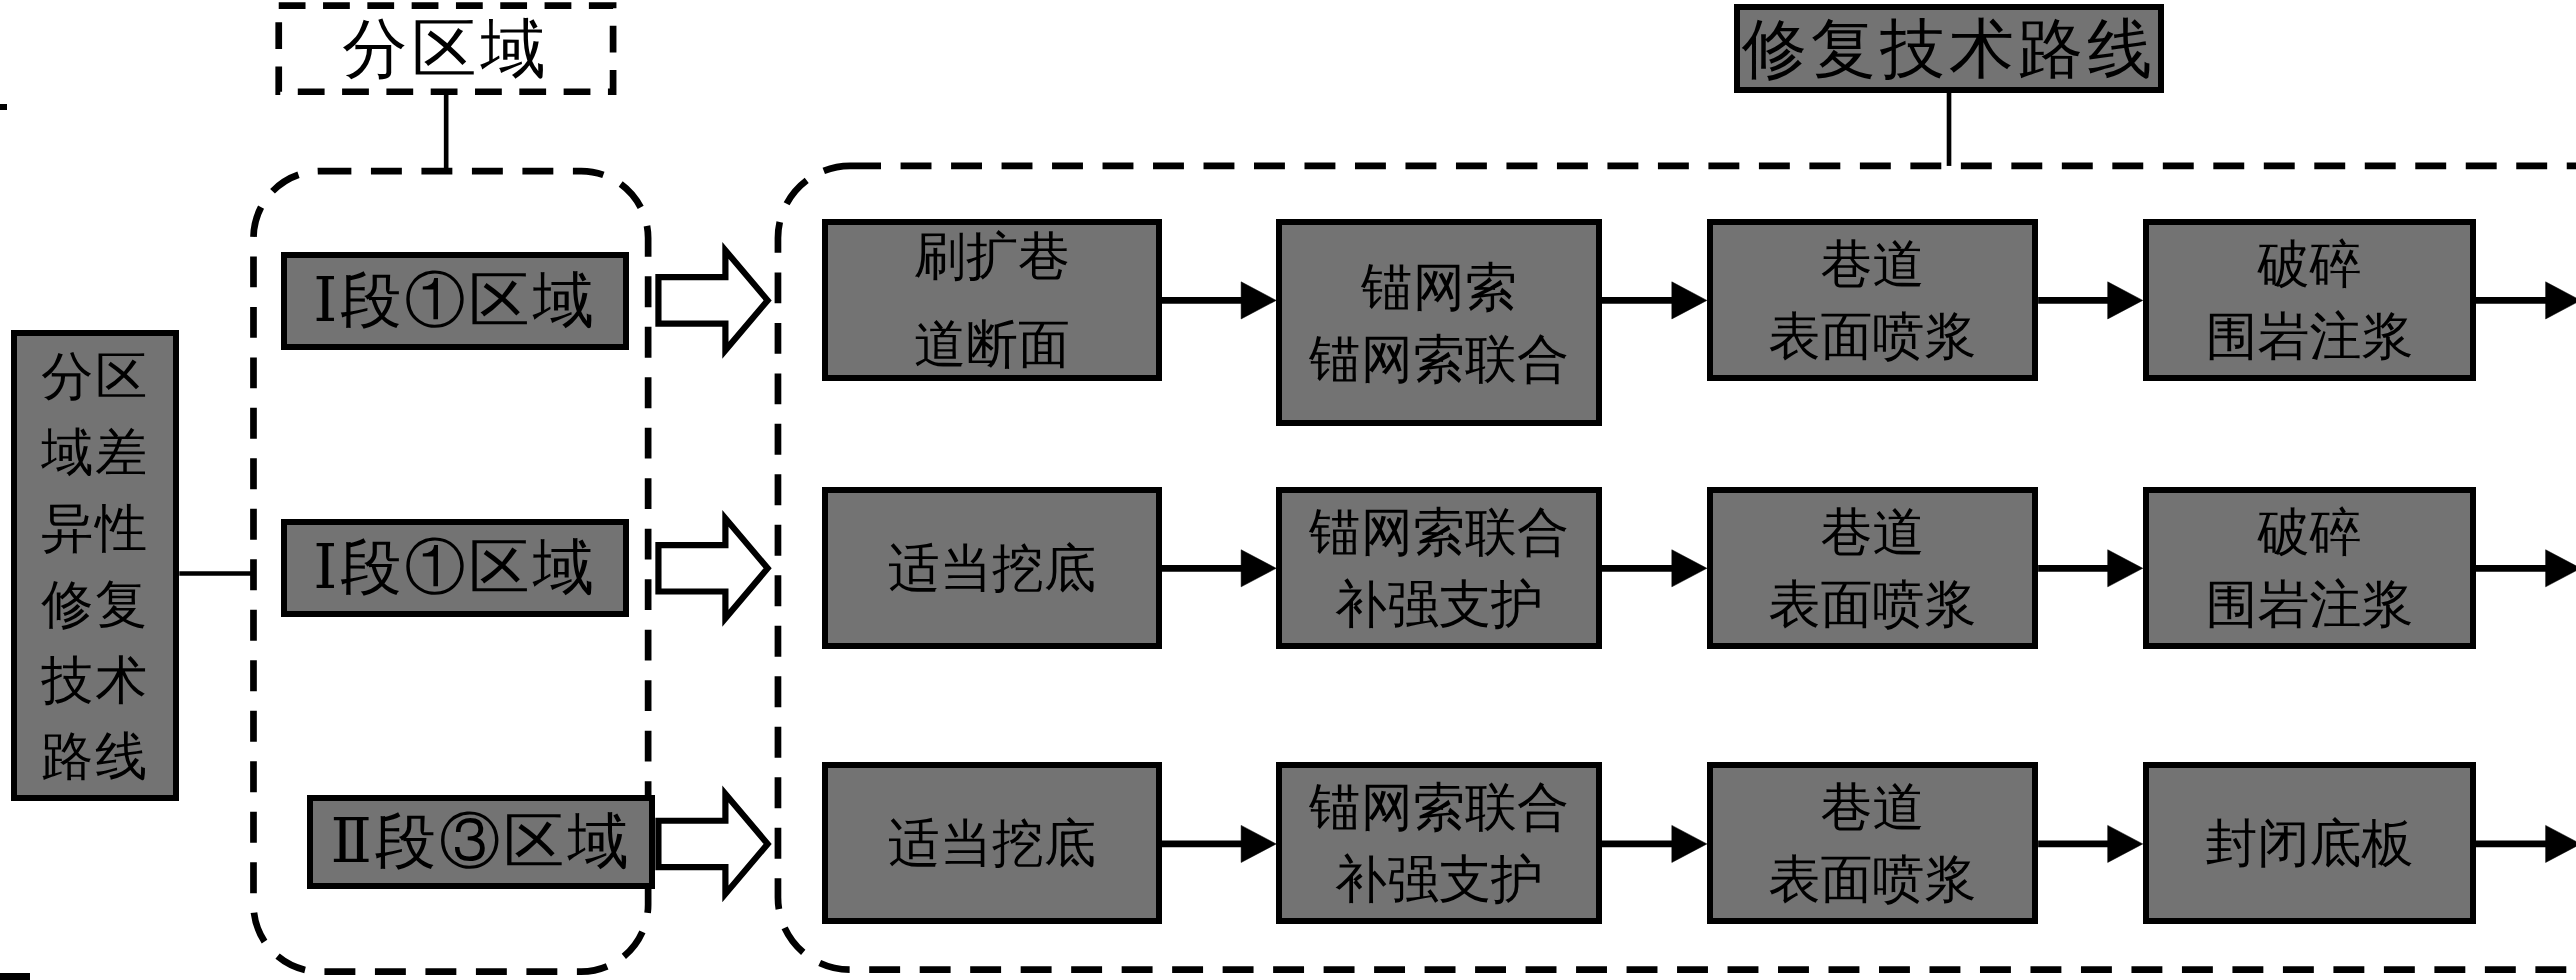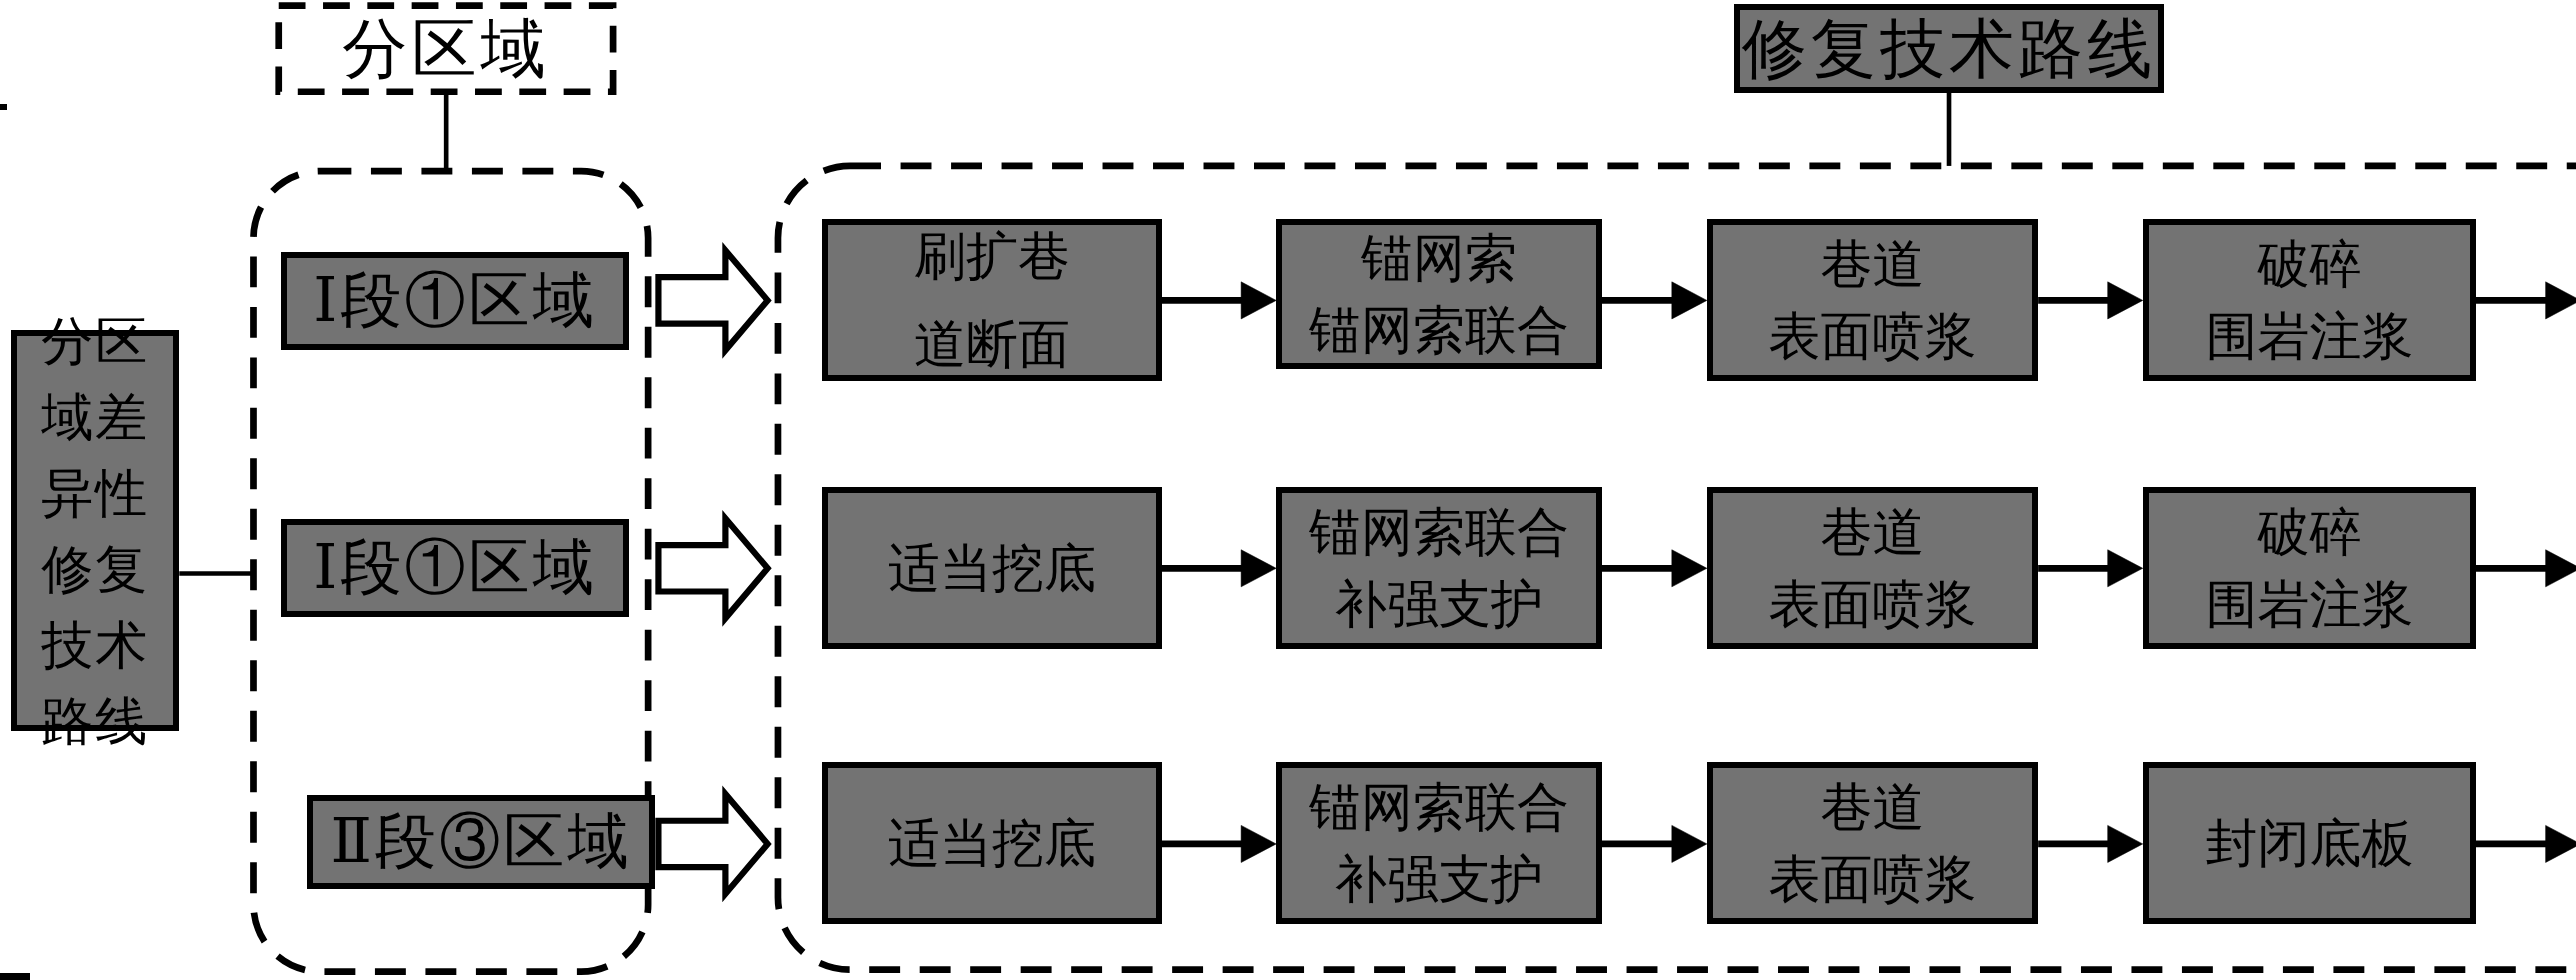--- a/index.html
+++ b/index.html
@@ -82,21 +82,21 @@
       <polygon points="2409,1602 2477,1638 2409,1674"></polygon>
       <line x1="3109" y1="1638" x2="3257" y2="1638" stroke-width="13"></line>
       <polygon points="3245,1602 3313,1638 3245,1674"></polygon>
       <line x1="3956" y1="1638" x2="4103" y2="1638" stroke-width="13"></line>
       <polygon points="4091,1602 4159,1638 4091,1674"></polygon>
       <line x1="4805" y1="1638" x2="4953" y2="1638" stroke-width="13"></line>
       <polygon points="4941,1602 5009,1638 4941,1674"></polygon>
     </g>
   </svg>
 
-  <div class="box main-title" style="left:11.3px;top:330px;width:168px;height:401px;">
+  <div class="box main-title" style="left:11.3px;top:330px;width:168px;height:471px;">
     <span>分区</span>
     <span>域差</span>
     <span>异性</span>
     <span>修复</span>
     <span>技术</span>
     <span>路线</span>
   </div>
 
   <div class="dashed-label grouplabel" style="left:279px;top:5.7px;width:334px;height:86px;">
     <span>分区域</span>
@@ -113,21 +113,21 @@
     <span>Ⅰ段①区域</span>
   </div>
   <div class="box zone" style="left:281px;top:795px;width:348px;height:94px;margin-left:26px;">
     <span>Ⅱ段③区域</span>
   </div>
 
   <div class="box proc" style="left:822px;top:219px;width:340px;height:162px;gap:16px;">
     <span>刷扩巷</span>
     <span>道断面</span>
   </div>
-  <div class="box proc" style="left:1276px;top:219px;width:326px;height:150px;">
+  <div class="box proc" style="left:1276px;top:219px;width:326px;height:207px;">
     <span>锚网索</span>
     <span>锚网索联合</span>
   </div>
   <div class="box proc" style="left:1707px;top:219px;width:331px;height:162px;">
     <span>巷道</span>
     <span>表面喷浆</span>
   </div>
   <div class="box proc" style="left:2143px;top:219px;width:333px;height:162px;">
     <span>破碎</span>
     <span>围岩注浆</span>

